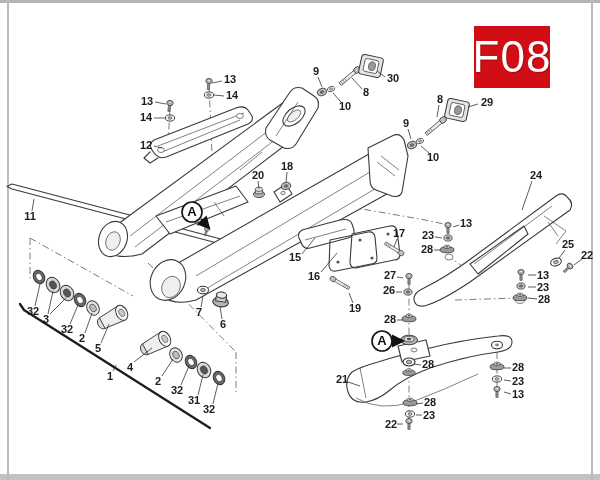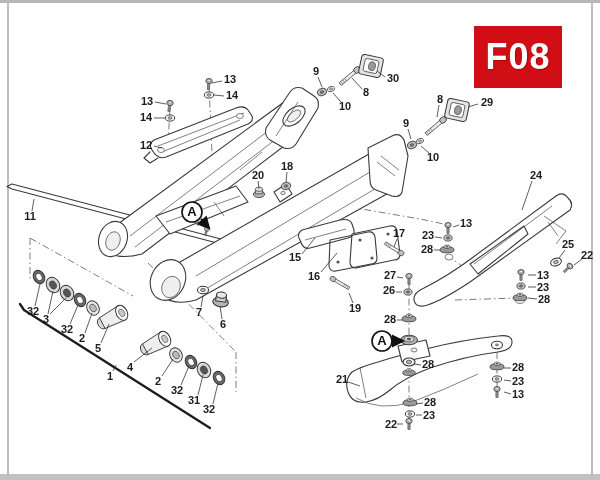--- a/index.html
+++ b/index.html
@@ -4,23 +4,23 @@
 <style>
   html,body{margin:0;padding:0;background:#ffffff;}
   body{width:600px;height:480px;position:relative;overflow:hidden;
        font-family:"Liberation Sans",sans-serif;}
   
   .frame-top{position:absolute;left:0;top:0;width:600px;height:3px;background:#b5b5b5;}
   .frame-bottom{position:absolute;left:0;top:474px;width:600px;height:6px;background:#c2c2c2;}
   .frame-left{position:absolute;left:7px;top:0;width:2px;height:480px;background:#bcbcbc;}
   .frame-right{position:absolute;left:591px;top:0;width:2px;height:480px;background:#bcbcbc;}
   
-  .badge{position:absolute;left:474px;top:26px;width:88px;height:62px;background:#d10e15;
+  .badge{position:absolute;left:474px;top:26px;width:76px;height:62px;background:#d10e15;
          color:#ffffff;display:flex;align-items:center;justify-content:center;
-         font-size:36px;font-weight:bold;letter-spacing:1px;
+         font-size:44px;font-weight:normal;letter-spacing:1px;
          text-shadow:1px 1px 1px rgba(120,0,0,.45);}
   svg{position:absolute;left:0;top:0;}
   .ln{stroke:#3a3a3a;stroke-width:1.1;fill:none;stroke-linecap:round;stroke-linejoin:round;}
   .lnthin{stroke:#4a4a4a;stroke-width:.7;fill:none;}
   .fw{fill:#ffffff;}
   .fl{fill:#efefef;}
   .dash{stroke:#5a5a5a;stroke-width:.8;fill:none;stroke-dasharray:7 3 1.5 3;}
   .leader{stroke:#333;stroke-width:.8;fill:none;}
   .part-label{font:bold 11px "Liberation Sans",sans-serif;fill:#1d1d1d;
               text-anchor:middle;dominant-baseline:middle;}

